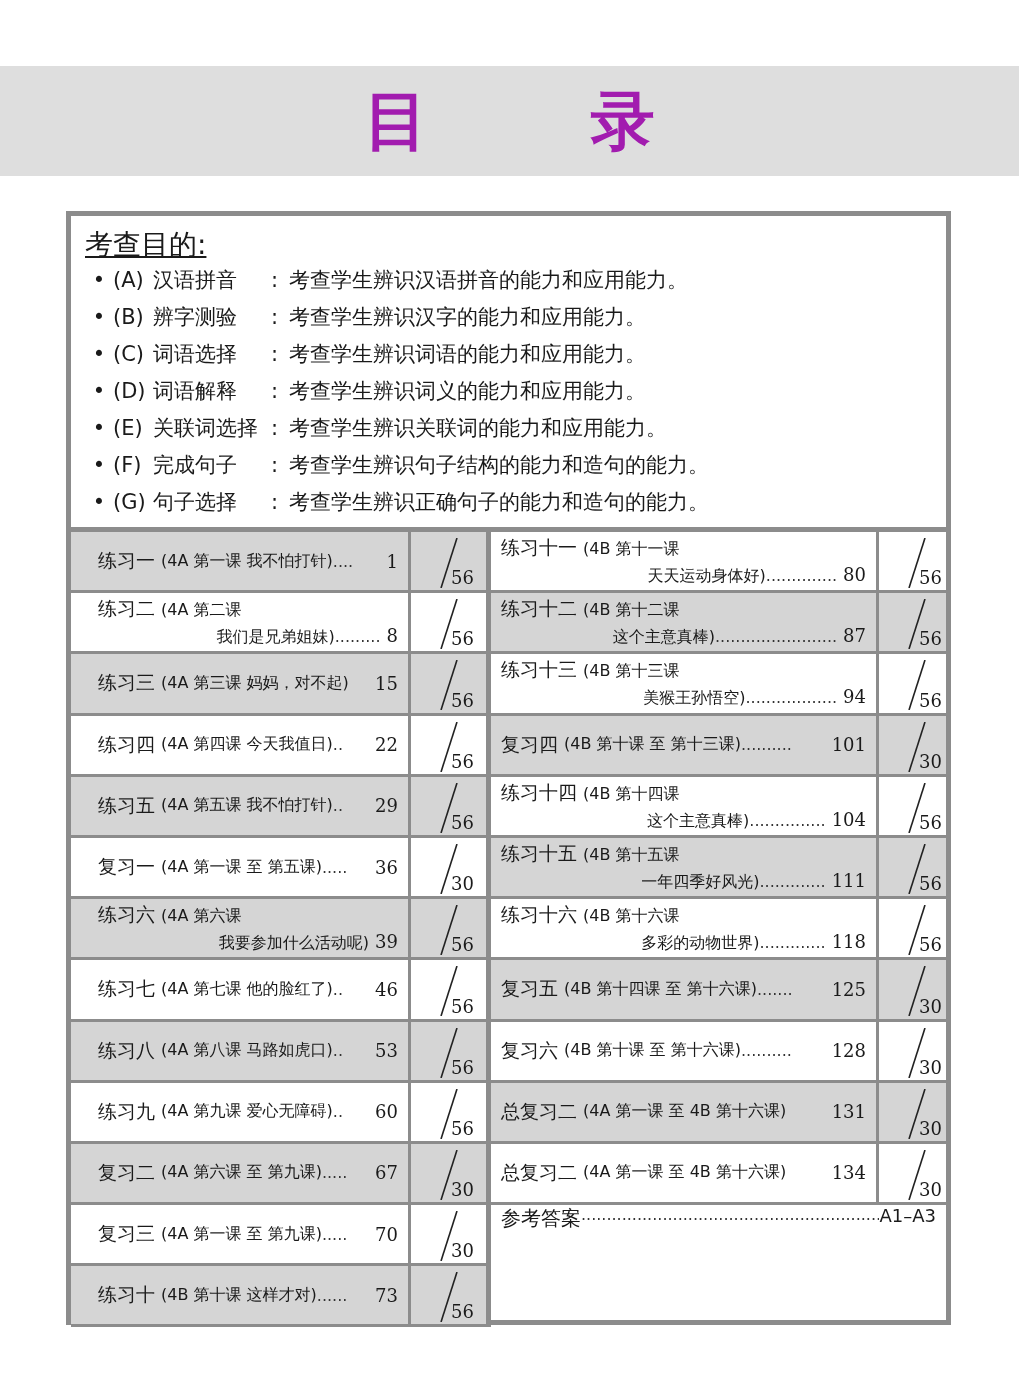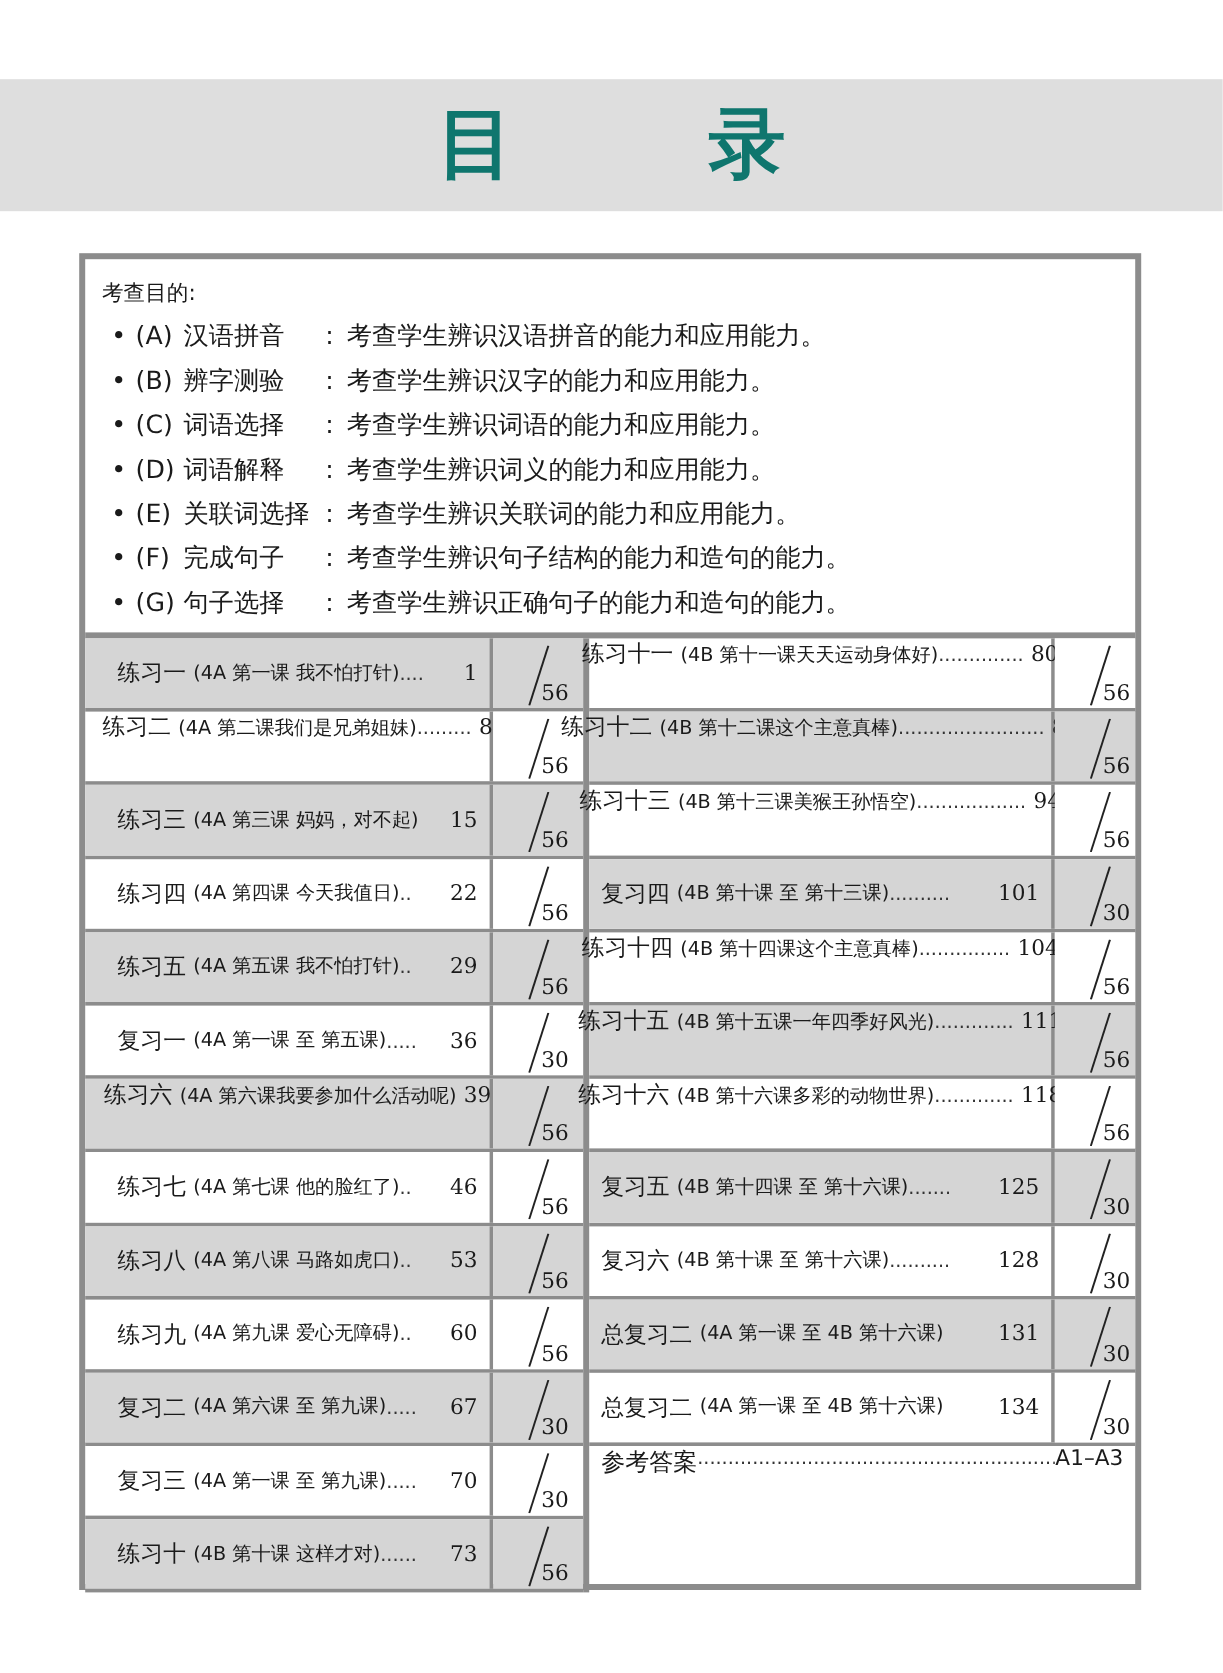--- a/index.html
+++ b/index.html
@@ -1,45 +1,45 @@
 <!DOCTYPE html>
 <html><head>
 <meta charset="utf-8">
 <style>
   * { box-sizing: border-box; margin: 0; padding: 0; }
   html, body { width: 1019px; height: 1394px; background: #fff; overflow: hidden; }
   body { font-family: "DejaVu Sans", "Liberation Sans", sans-serif; color: #1a1a1a; position: relative; }
 
   .title-band { position: absolute; left: 0; top: 66px; width: 1019px; height: 110px; background: #dedede; }
-  .title-text { position: absolute; left: 0; top: 0; width: 100%; height: 110px; line-height: 110px; text-align: center; font-size: 64px; font-weight: bold; letter-spacing: 70px; padding-left: 70px; color: #0f766e; }
+  .title-text { position: absolute; left: 0; top: 0; width: 100%; height: 110px; line-height: 110px; text-align: center; font-size: 64px; font-weight: bold; letter-spacing: 70px; padding-left: 70px; color: #a21caf; }
 
   .frame { position: absolute; left: 66px; top: 211px; width: 885px; height: 1114px; border: 5px solid #8c8c8c; background: #fff; }
 
   .objectives { position: absolute; left: 0; top: 0; width: 875px; height: 311px; padding: 12px 0 0 14px; }
-  .obj-heading { font-size: 18px; height: 34px; line-height: 34px; }
+  .obj-heading { font-size: 28px; height: 34px; line-height: 34px; text-decoration: underline; }
   .obj-item { display: flex; font-size: 21px; height: 37px; line-height: 37px; }
   .obj-bullet { width: 28px; text-align: center; }
   .obj-code { width: 40px; }
   .obj-name { width: 118px; }
   .obj-colon { width: 18px; }
   .obj-desc { }
 
   .grid { position: absolute; left: 0; top: 311px; width: 875px; border-top: 5px solid #8c8c8c; }
   .col { position: absolute; top: 0; }
   .col-left { left: 0; width: 415px; }
   .col-right { left: 415px; width: 460px; border-left: 5px solid #8c8c8c; }
   .row { position: relative; height: 61.2px; border-bottom: 3px solid #8c8c8c; display: flex; }
   .row.shade .label-cell, .row.shade .score-cell { background: #d5d5d5; }
   .label-cell { position: relative; height: 100%; border-right: 3px solid #8c8c8c; padding: 0 10px; font-size: 19px; }
   .col-left .label-cell { width: 340px; padding-left: 27px; }
   .col-right .label-cell { width: 388px; }
   .score-cell { position: relative; flex: 1; height: 100%; background: #fff; }
   .col-left .score-cell { margin-right: 0; }
   .one-line { display: flex; align-items: center; height: 100%; white-space: nowrap; }
-  .two-line { display: flex; flex-direction: row; justify-content: center; height: 100%; }
+  .two-line { display: flex; flex-direction: column; justify-content: center; height: 100%; }
   .two-line .l1 { height: 27px; line-height: 27px; white-space: nowrap; }
   .two-line .l2 { height: 27px; line-height: 27px; text-align: right; white-space: nowrap; }
   .small { font-size: 16px; }
   .page { font-family: "DejaVu Serif", "Liberation Serif", serif; font-size: 18px; }
   .dots { color: #333; }
   .slash-line { position: absolute; left: 28px; top: 6px; width: 20px; height: 50px; }
   .max { position: absolute; left: 40px; bottom: 2px; font-family: "DejaVu Serif", "Liberation Serif", serif; font-size: 18px; }
 
   .answer-cell { position: relative; height: 122.4px; border-bottom: 0; padding: 0 10px; display: flex; align-items: flex-start; font-size: 20px; white-space: nowrap; }
   .answer-cell .dots { flex: 1; overflow: hidden; font-size: 16px; }

